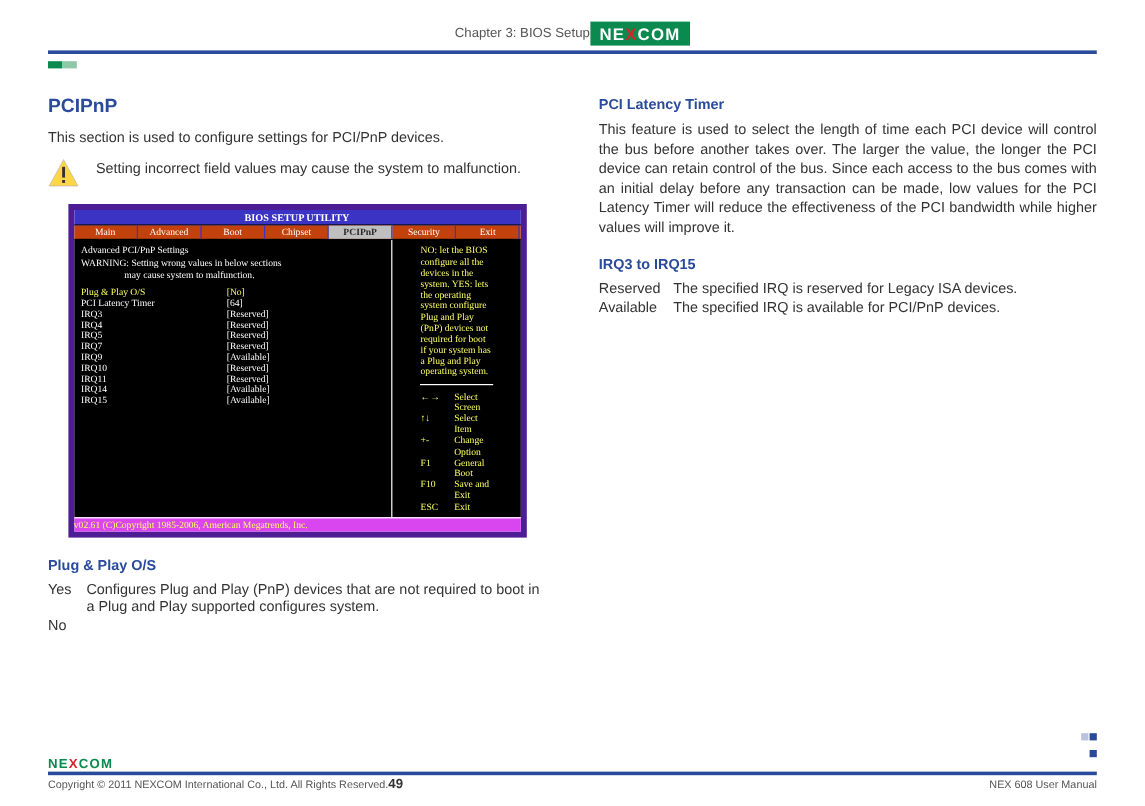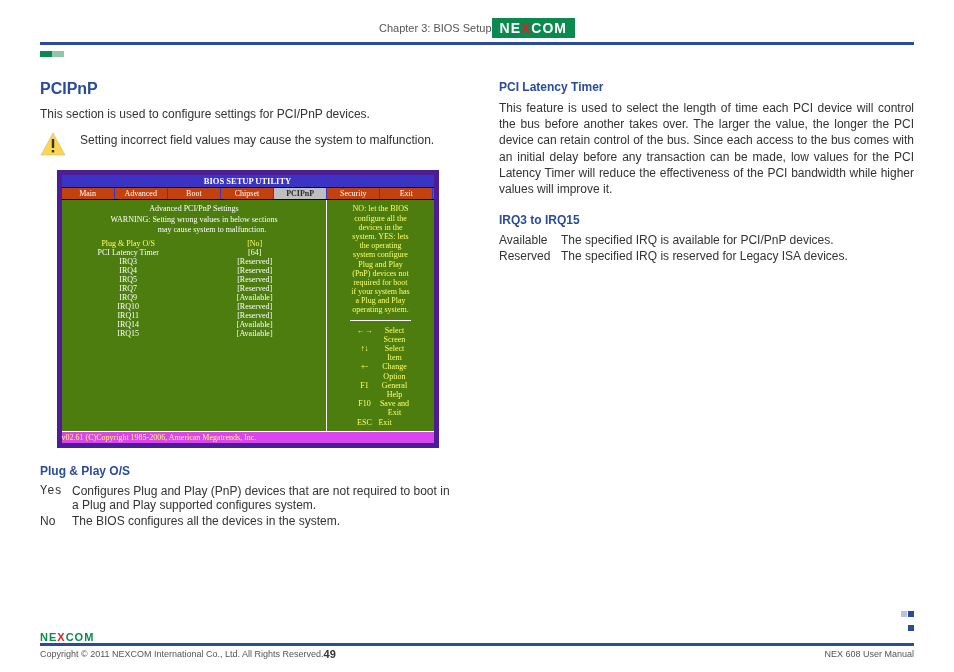--- a/index.html
+++ b/index.html
@@ -96,24 +96,23 @@
     padding:1px 0;
     border-right:1px solid #3b33c4;
   }
   .bios-menu .active {
     background:#bfbfbf;
     color:#2a2a2a;
     font-weight:bold;
   }
   .bios-body {
     display:flex;
-    background:#4d7c0f;
+    background:#000000;
     color:#fff;
     min-height:158px;
-    text-align:center;
   }
   .bios-left {
     flex:0 0 68%;
     padding:4px 6px;
     border-right:1px solid #fff;
     color:#fff;
   }
   .bios-right {
     flex:1;
     padding:4px 23px;
@@ -272,62 +271,61 @@
               <div class="r">
                 <div class="hk">↑↓</div>
                 <div>Select Item</div>
               </div>
               <div class="r">
                 <div class="hk">+-</div>
                 <div>Change Option</div>
               </div>
               <div class="r">
                 <div class="hk">F1</div>
-                <div>General Help</div>
+                <div>General Boot</div>
               </div>
               <div class="r">
                 <div class="hk">F10</div>
                 <div>Save and Exit</div>
               </div>
               <div class="r">
                 <div class="hk">ESC</div>
                 <div>Exit</div>
               </div>
             </div>
         </div>
       </div>
       <div class="bios-foot">v02.61 (C)Copyright 1985-2006, American Megatrends, Inc.</div>
     </div>
 
     <h3 class="subhead">Plug &amp; Play O/S</h3>
     <div class="deflist">
       <div class="row">
-        <div class="term" style="flex:0 0 26px;font-family:Liberation Mono, monospace;">Yes</div>
+        <div class="term" style="flex:0 0 26px;">Yes</div>
         <div>Configures Plug and Play (PnP) devices that are not required to boot in a Plug and Play supported configures system.</div>
       </div>
       <div class="row">
         <div class="term" style="flex:0 0 26px;">No</div>
-        <div>The BIOS configures all the devices in the system.</div>
       </div>
     </div>
   </div>
 
   <div class="col">
     <h3 class="subhead" style="margin-top:0;">PCI Latency Timer</h3>
     <p>This feature is used to select the length of time each PCI device will control the bus before another takes over. The larger the value, the longer the PCI device can retain control of the bus. Since each access to the bus comes with an initial delay before any transaction can be made, low values for the PCI Latency Timer will reduce the effectiveness of the PCI bandwidth while higher values will improve it.</p>
 
     <h3 class="subhead">IRQ3 to IRQ15</h3>
     <div class="deflist">
       <div class="row">
+        <div class="term">Reserved</div>
+        <div>The specified IRQ is reserved for Legacy ISA devices.</div>
+      </div>
+      <div class="row">
         <div class="term">Available</div>
         <div>The specified IRQ is available for PCI/PnP devices.</div>
-      </div>
-      <div class="row">
-        <div class="term">Reserved</div>
-        <div>The specified IRQ is reserved for Legacy ISA devices.</div>
       </div>
     </div>
   </div>
 </div>
 
 <div class="footer-dots">
   <span class="lite"></span><span></span><br><span style="margin-left:7px;"></span>
 </div>
 <div class="footer">
   <div class="footer-logo-small">

